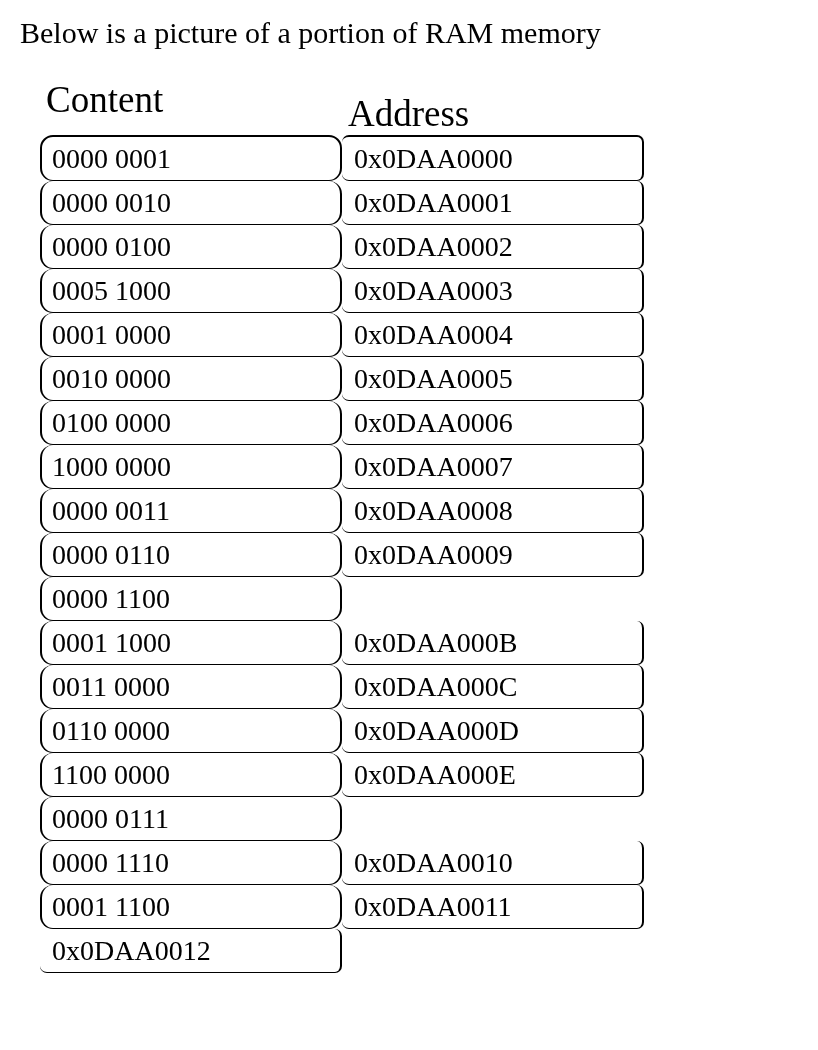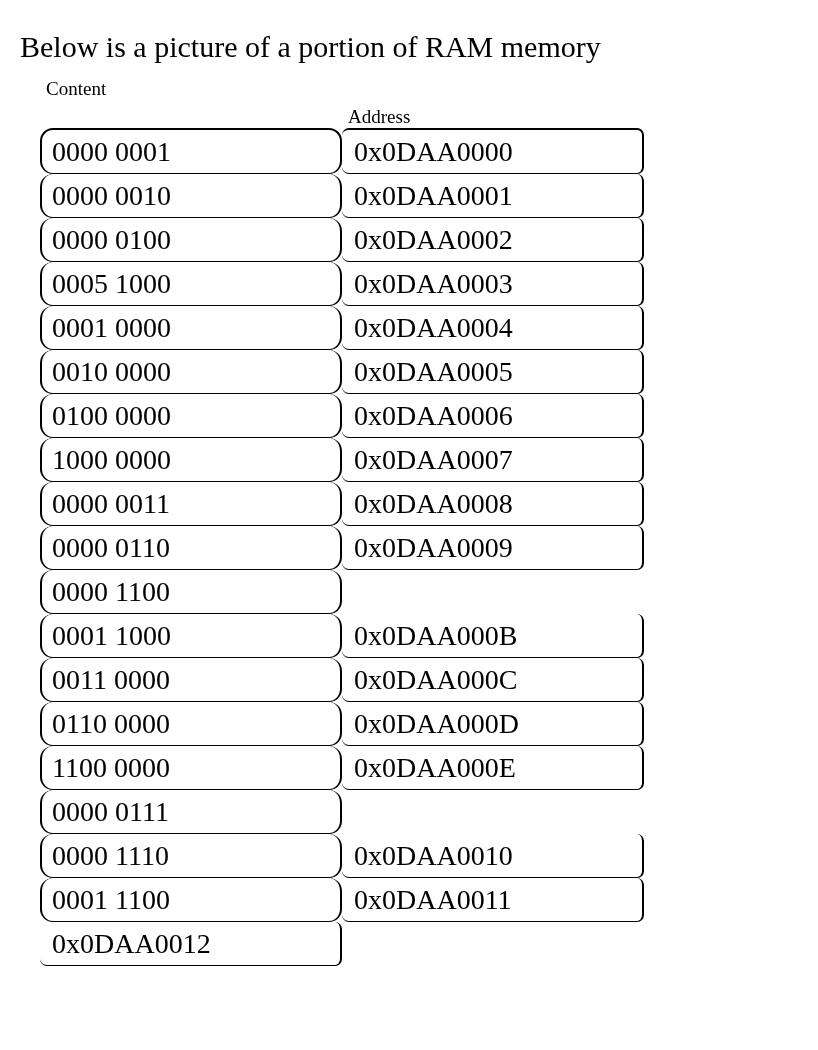--- a/index.html
+++ b/index.html
@@ -5,32 +5,33 @@
   html, body {
     margin: 0;
     padding: 0;
     background: #ffffff;
     font-family: "Times New Roman", Times, serif;
     color: #000000;
   }
   .page {
     width: 818px;
     box-sizing: border-box;
-    padding: 27px 20px 0 20px;
+    padding: 13px 20px 0 20px;
   }
   .heading {
     font-size: 30px;
     line-height: 1.3;
     margin: 0 0 12px 0;
     font-weight: 400;
   }
   .headers {
     display: flex;
-    font-size: 19px;
+    font-size: 37px;
     padding-left: 26px;
+    align-items: center;
   }
   .headers .col-content { width: 302px; }
   .headers .col-address { flex: 1; margin-top: 28px; }
   .mem-table {
     margin-left: 20px;
   }
   .mem-row {
     display: flex;
     align-items: stretch;
   }

